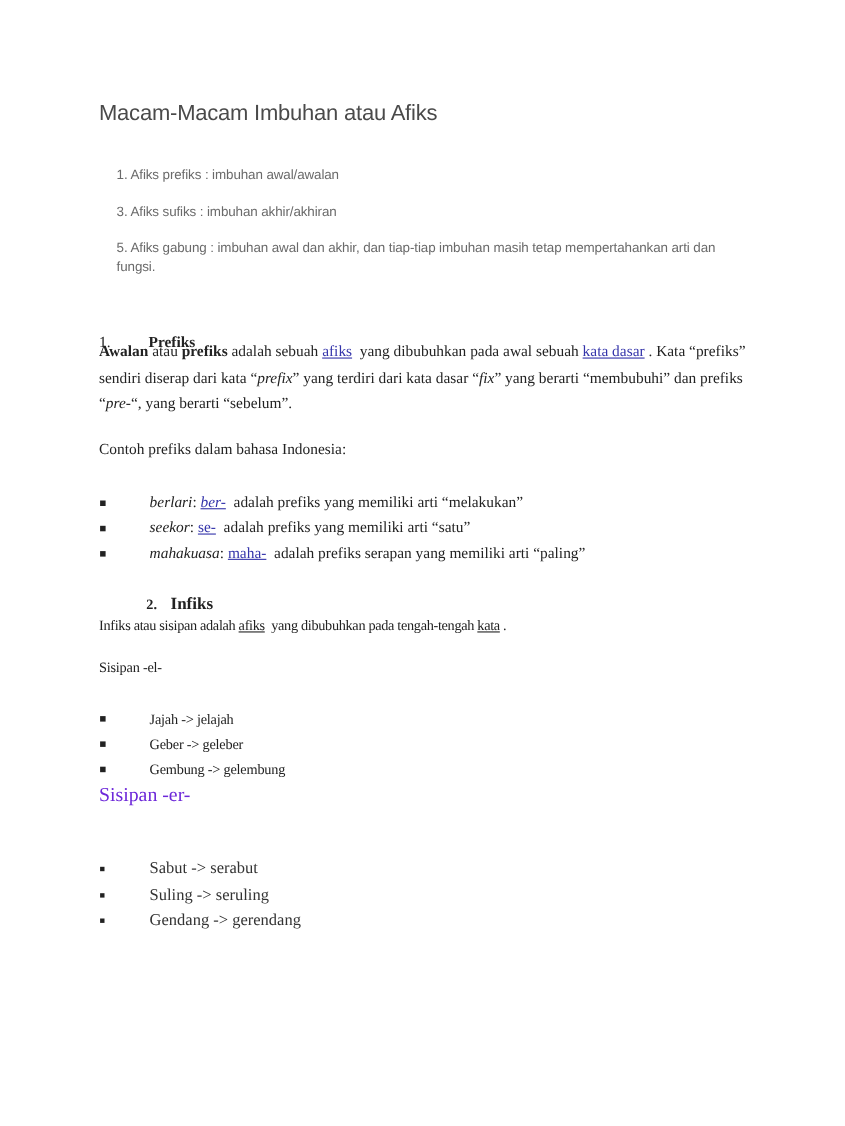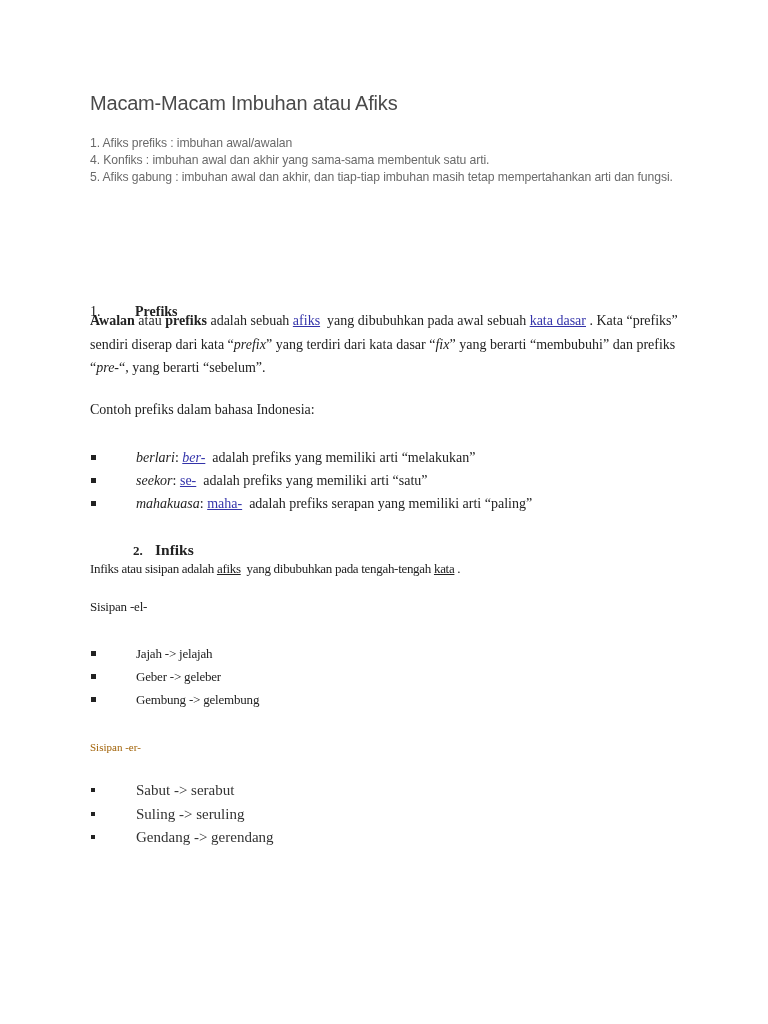--- a/index.html
+++ b/index.html
@@ -1,54 +1,54 @@
 <!DOCTYPE html>
 <html><head>
 <meta charset="utf-8">
 <style>
   html, body { margin:0; padding:0; background:#ffffff; }
   body { width:768px; height:1024px; position:relative; overflow:hidden; }
   .page { position:absolute; left:0; top:0; width:768px; height:852px; }
   .title { position:absolute; left:90px; top:92px; font-family:"Liberation Sans", sans-serif; font-size:20px; color:#4a4a4a; white-space:nowrap; letter-spacing:-0.2px; }
   .toc { position:absolute; left:90px; top:135px; width:590px; font-family:"Liberation Sans", sans-serif; font-size:12.2px; line-height:17px; color:#6a6a6a; letter-spacing:-0.1px; }
-  .toc div { margin:0; }
+  .toc div { margin:16px; }
   .serif { font-family:"Liberation Serif", serif; color:#222; }
   .h1 { position:absolute; left:90px; top:304px; font-size:14px; white-space:nowrap; }
   .h1 .num { display:inline-block; width:45px; }
   .h1 .lbl { font-weight:bold; }
   .para1 { position:absolute; left:90px; top:309px; width:600px; font-size:14px; line-height:23.5px; }
   a.lnk { color:#3333aa; text-decoration:underline; }
   .contoh { position:absolute; left:90px; top:402px; font-size:14px; white-space:nowrap; }
   .ul { position:absolute; left:90px; font-size:14px; }
   .ul .li { position:relative; height:23px; line-height:23px; white-space:nowrap; }
   .ul .bullet { position:absolute; left:1px; top:9px; width:5px; height:5px; background:#222; }
   .ul .txt { position:absolute; left:46px; top:0; }
   .ul1 { top:446px; }
   .h2 { position:absolute; left:113px; top:541px; white-space:nowrap; font-weight:bold;margin-left:20px; }
   .h2 .num { font-size:13px; display:inline-block; width:22px; }
   .h2 .lbl { font-size:15.5px; }
   .infiks-para { position:absolute; left:90px; top:561px; font-size:13px; white-space:nowrap; letter-spacing:-0.3px; }
   .infiks-para u { text-decoration:underline; }
   .sis1 { position:absolute; left:90px; top:599px; font-size:13px; white-space:nowrap; letter-spacing:-0.2px; }
   .ul2 { top:642px; font-size:13px; letter-spacing:-0.2px; }
-  .sis2 { position:absolute; left:90px; top:741px; font-size:11px; white-space:nowrap; color:#a16207; }
+  .sis2 { position:absolute; left:90px; top:712px; font-size:18px; white-space:nowrap; color:#6d28d9; }
   .ul3 { top:779px; font-size:15px; color:#333; }
   .ul3 .li { height:23.5px; line-height:23.5px; }
   .ul3 .bullet { top:9px; width:4px; height:4px; }
 </style>
 </head>
 <body>
 
 <div class="page">
 
   <div class="title">Macam-Macam Imbuhan atau Afiks</div>
 
   <div class="toc">
     <div>1. Afiks prefiks : imbuhan awal/awalan</div>
-    <div>4. Konfiks : imbuhan awal dan akhir yang sama-sama membentuk satu arti.</div>
+    <div>3. Afiks sufiks : imbuhan akhir/akhiran</div>
     <div>5. Afiks gabung : imbuhan awal dan akhir, dan tiap-tiap imbuhan masih tetap mempertahankan arti dan fungsi.</div>
   </div>
 
   <div class="h1 serif">
     <span class="num">1.</span><span class="lbl">Prefiks</span>
   </div>
 
   <div class="para1 serif"><b>Awalan</b><span> atau </span><b>prefiks</b><span> adalah sebuah </span><a class="lnk">afiks</a><span style="white-space:pre">  yang dibubuhkan pada awal sebuah </span><a class="lnk">kata dasar</a><span> . Kata “prefiks” sendiri diserap dari kata “</span><i>prefix</i><span>” yang terdiri dari kata dasar “</span><i>fix</i><span>” yang berarti “membubuhi” dan prefiks “</span><i>pre-</i><span>“, yang berarti “sebelum”.</span></div>
 
   <div class="contoh serif">Contoh prefiks dalam bahasa Indonesia:</div>

